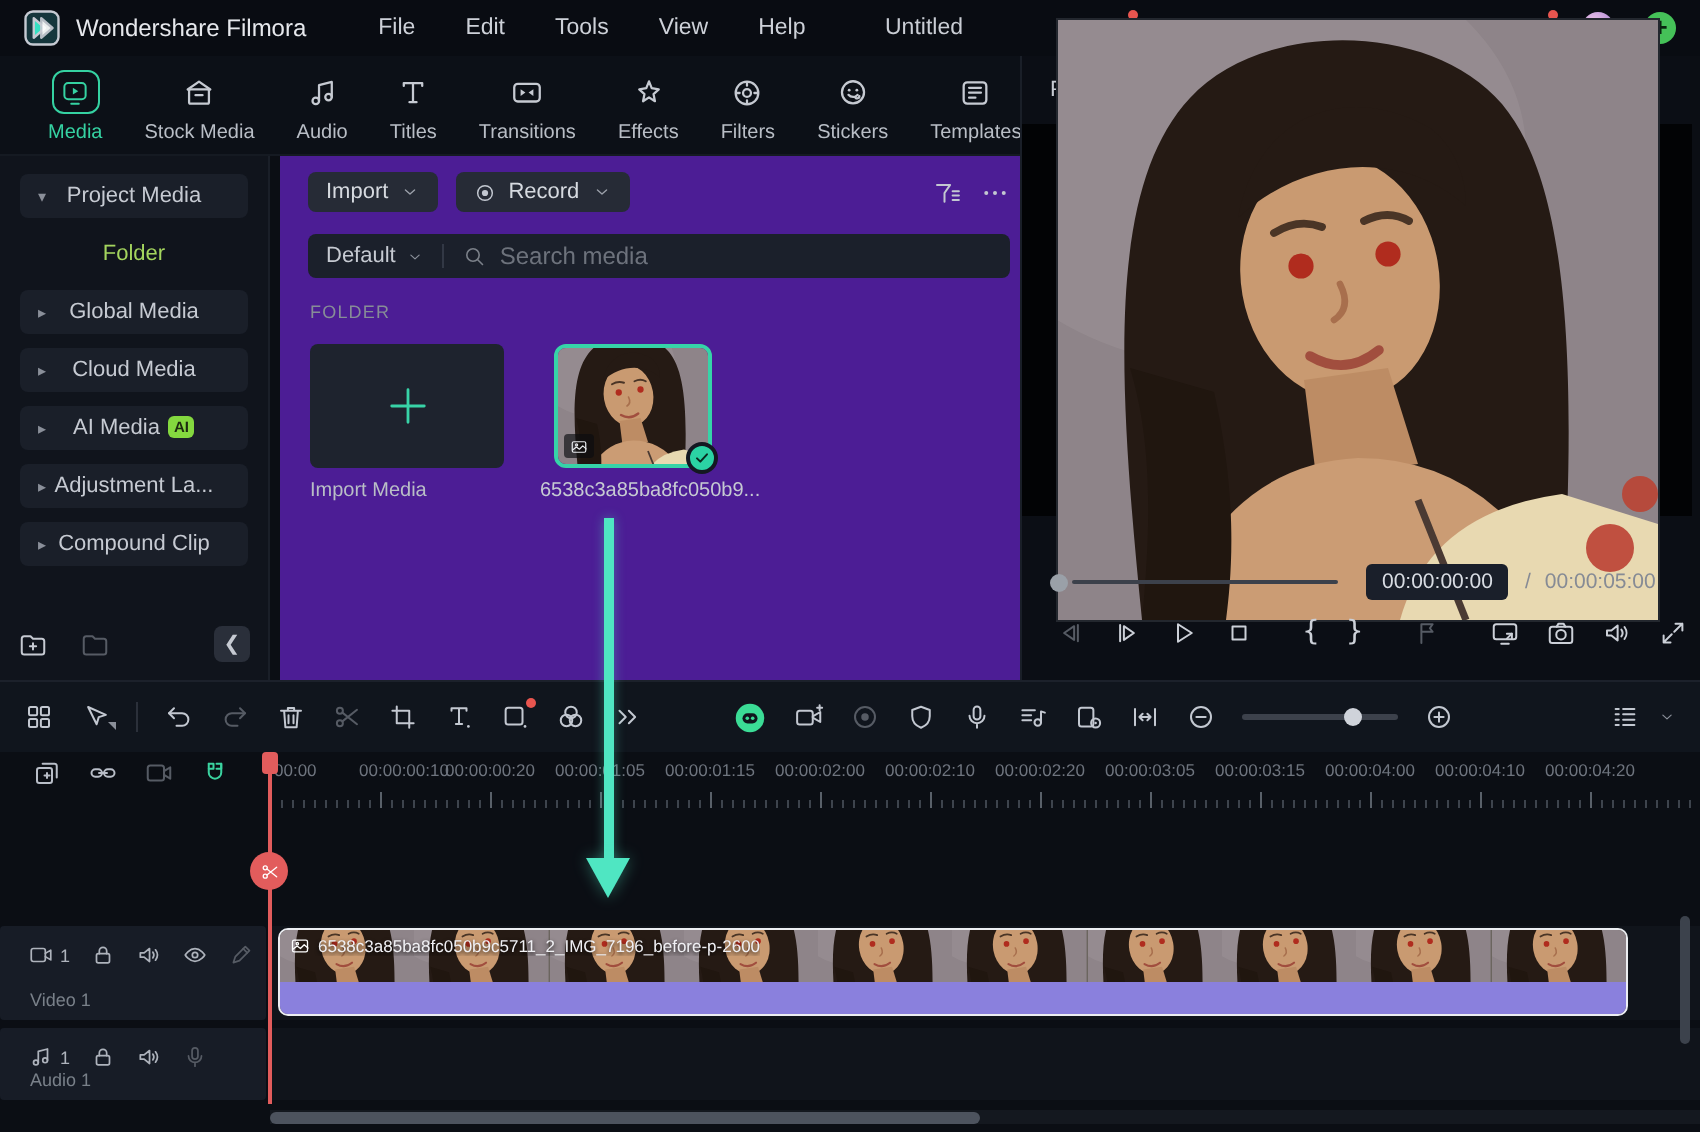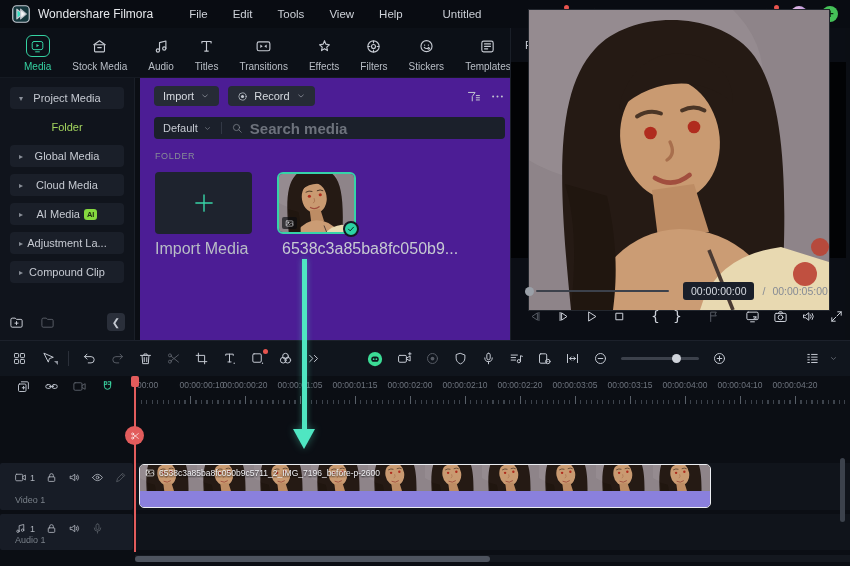--- a/index.html
+++ b/index.html
@@ -52,36 +52,36 @@
   .mbtn i{ font-size:10px; color:#9ba0aa; }
   .mbtn .rec{ font-size:11px; color:#c3c8d1; }
   #media-toolbar .spacer{ flex:1; }
   #media-toolbar .tool{ font-size:15px; color:#c3c8d1; }
   #search-row{ margin:11px 14px 0 14px; height:22px; background:#1b202b; border-radius:4px;
     display:flex; align-items:center; padding:0 9px; }
   #search-row .cat{ font-size:11px; color:#c6cad2; }
   #search-row .chev{ font-size:9px; color:#8a8f99; margin-left:5px; }
   #search-row .div{ width:1px; height:12px; background:#323845; margin:0 9px; }
   #search-row .mag{ font-size:12px; color:#7b8089; margin-right:7px; }
-  #search-input{ background:none; border:none; outline:none; color:#c6cad2; font-size:15px; width:200px;
-    font-family:inherit;font-weight:bold; }
+  #search-input{ background:none; border:none; outline:none; color:#c6cad2; font-size:12px; width:200px;
+    font-family:inherit; }
   #search-input::placeholder{ color:#6d727c; }
   #folder-label{ margin:12px 0 0 15px; font-size:9px; letter-spacing:.6px; color:#878d97; }
   #cards{ position:absolute; left:15px; top:94px; display:flex; gap:25px; }
   #import-tile{ width:97px; height:62px; background:#1e232e; border-radius:4px; display:flex; align-items:center; justify-content:center; }
   #import-tile i{ font-size:26px; color:#38d3a7; }
   #media-thumb{ width:79px; height:62px; border:2px solid #36d3a8; border-radius:6px; position:relative; overflow:visible; }
   #media-thumb .ph{ position:absolute; inset:0; border-radius:4px; overflow:hidden; }
   #media-thumb .ph svg{ width:100%; height:100%; }
   #thumb-type{ position:absolute; left:3px; bottom:3px; width:15px; height:12px; background:rgba(10,12,16,.65);
     border-radius:2px; display:flex; align-items:center; justify-content:center; font-size:9px; color:#e8eaee; z-index:2;}
   #thumb-check{ position:absolute; right:-5px; bottom:-5px; width:16px; height:16px; border-radius:50%;
     background:#2bd3a4; border:2px solid #141822; display:flex; align-items:center; justify-content:center;
     font-size:8px; color:#0b2a20; z-index:2; }
-  #card-names{ position:absolute; left:15px; top:162px; width:330px; display:flex; gap:30px; font-size:16px; }
+  #card-names{ position:absolute; left:15px; top:162px; width:330px; display:flex; gap:18px; font-size:10px; }
   #card-names .n1{ width:97px; color:#b9bec6; }
   #card-names .n2{ width:100px; color:#c6cad2; white-space:nowrap; }
 
   
   #player{ position:absolute; left:510px; top:28px; width:335px; height:312px; background:#0b0e15; border-left:1px solid #1a1f28; }
   #player-header{ height:34px; display:flex; align-items:center; padding:0 14px; }
   #player-header .pl{ font-size:11px; color:#c6cad2; margin-right:18px; }
   #quality-dd{ height:22px; width:100px; background:#1c212c; border-radius:4px; display:flex; align-items:center;
     padding:0 9px; font-size:11px; color:#d6dae0; }
   #quality-dd i{ margin-left:auto; font-size:9px; color:#8a8f99; }
@@ -123,21 +123,21 @@
     background:repeating-linear-gradient(90deg,#596069 0 1px,transparent 1px 55px); }
   .track-row{ position:absolute; left:0; width:850px; }
   .track-head{ position:absolute; left:0; top:0; bottom:0; width:133px; background:#171c26; border-radius:2px; }
   .track-lane{ position:absolute; left:135px; top:0; bottom:0; width:715px; background:#10141b; }
   .th-icons{ display:flex; align-items:center; gap:10px; padding:8px 0 0 14px; font-size:13px; color:#aeb3bc; }
   .th-icons .cnt{ font-size:9px; color:#aeb3bc; margin-left:-7px; }
   .track-name{ position:absolute; left:15px; bottom:5px; font-size:9px; color:#798089; }
   #video-row{ top:87px; height:47px; }
   #audio-row{ top:138px; height:36px; }
 
-  #clip{ position:absolute; left:139px; top:88px; width:572px; height:44px; border:1.5px solid #eceef2;
+  #clip{ position:absolute; left:139px; top:88px; width:675px; height:44px; border:1.5px solid #eceef2;
     border-radius:5px; overflow:hidden; background:#6b655f; }
   #clip-thumbs{ display:flex; height:26px; overflow:hidden; }
   #clip-thumbs .ct{ flex:1; min-width:0; height:26px; }
   #clip-thumbs .ct svg{ width:100%; height:26px; display:block; }
   #clip-audio{ height:17px; background:#8a80dd; }
   #clip-label{ position:absolute; left:5px; top:3px; display:flex; align-items:center; gap:4px; max-width:400px;
     font-size:8.5px; color:#f0f0f4; text-shadow:0 1px 2px rgba(0,0,0,.85); white-space:nowrap; overflow:hidden; z-index:2; }
   #clip-label i{ font-size:10px; color:#fff; flex:none; }
 
   #playhead{ position:absolute; left:134px; top:0; width:2px; height:176px; background:#e25c5c; z-index:5; }

